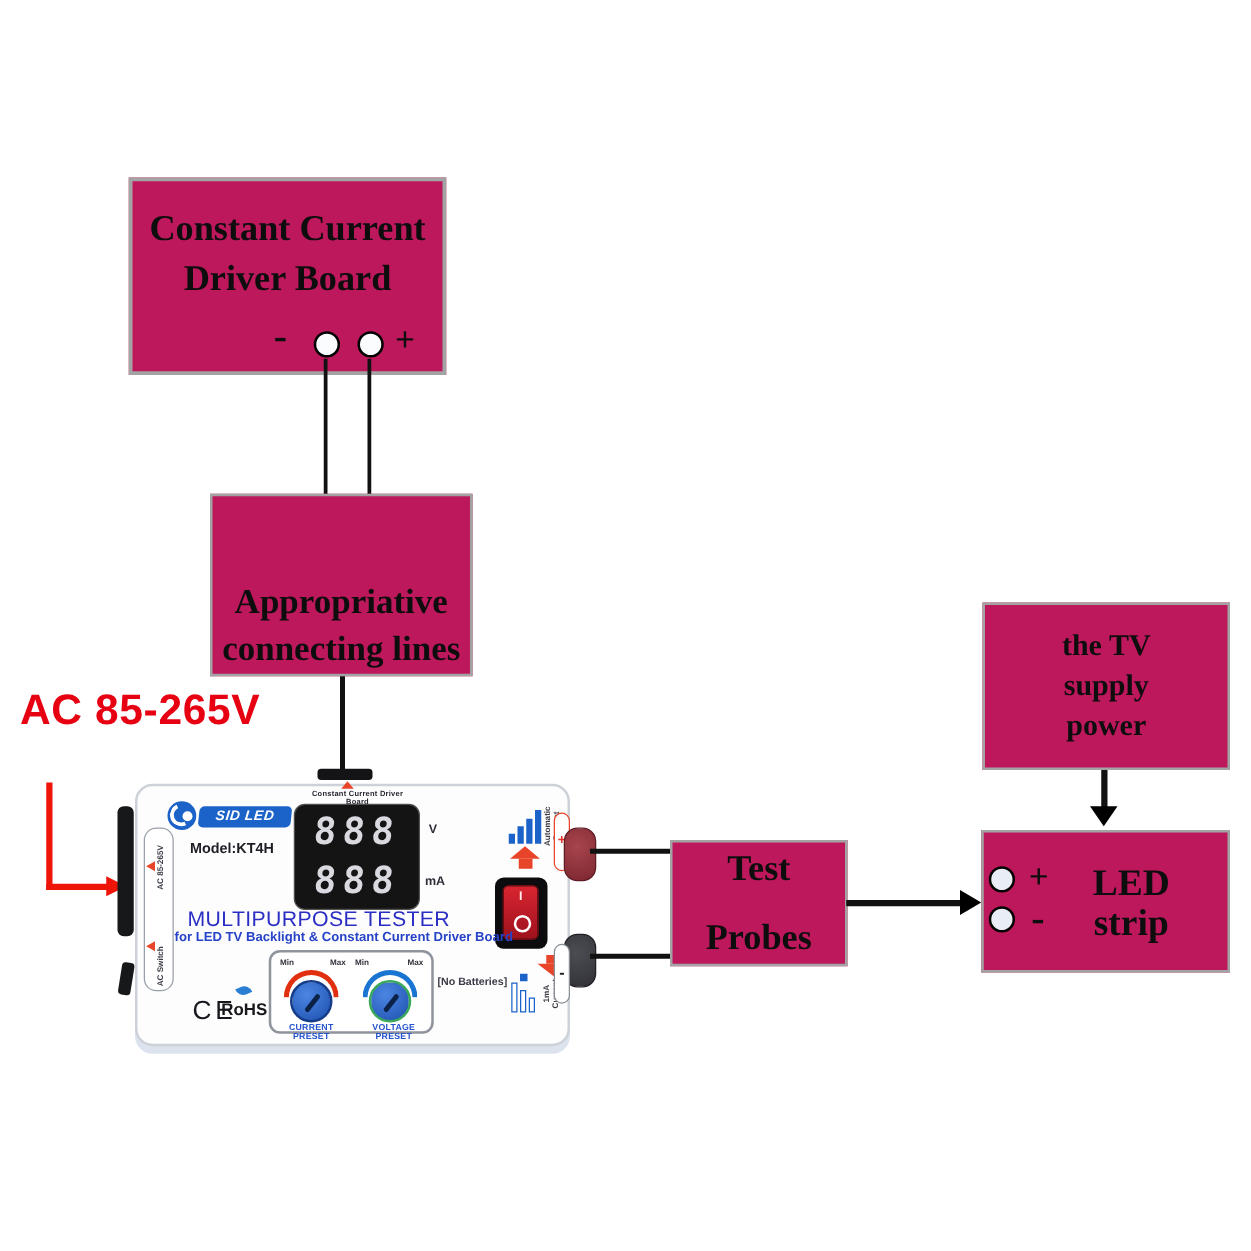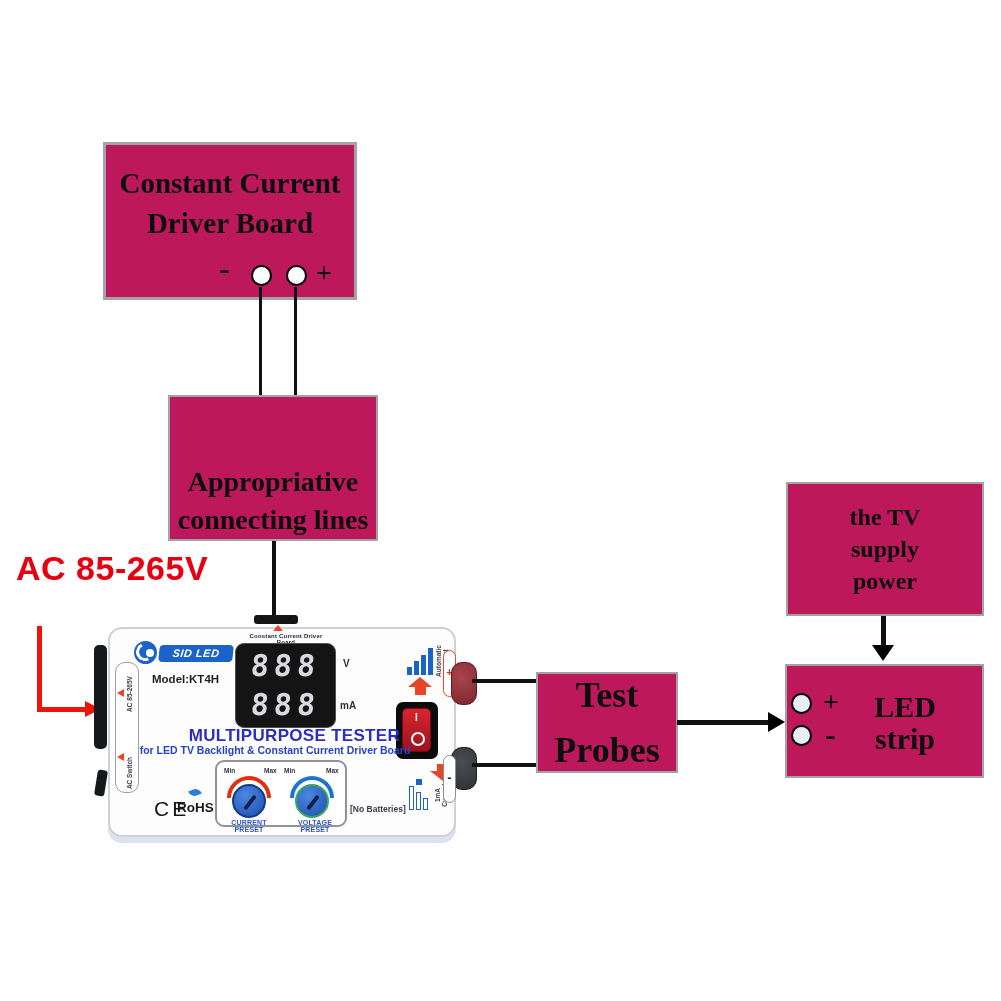--- a/index.html
+++ b/index.html
@@ -59,29 +59,29 @@
   .minmax{position:absolute;font-size:6.5px;font-weight:bold;color:#33333d;}
   .arc-half{position:absolute;width:44px;height:22px;border-style:solid;border-width:4.5px;
             border-bottom:none;border-radius:44px 44px 0 0;box-sizing:border-box;}
   .knob{position:absolute;width:34px;height:34px;border-radius:50%;box-sizing:border-box;
         background:radial-gradient(circle at 38% 32%,#4c86e2,#1d4fae);border:2px solid #153c88;}
   .knob .ptr{position:absolute;left:14px;top:8px;width:4px;height:17px;background:#0b2148;
              border-radius:2px;transform:rotate(38deg);}
   .knob.green{border:2.5px solid #3aa85a;}
   .preset{position:absolute;font-size:7px;font-weight:bold;color:#2553cc;letter-spacing:0.2px;}
   .tiny-label{position:absolute;font-size:6px;font-weight:bold;color:#26262e;letter-spacing:0.2px;}
-  .dev-title{position:absolute;left:150px;top:726px;width:250px;text-align:right;
-             font-size:17px;font-weight:bold;color:#2b2ec2;letter-spacing:0.3px;}
+  .dev-title{position:absolute;left:150px;top:726px;width:250px;text-align:left;
+             font-size:17px;font-weight:normal;color:#2b2ec2;letter-spacing:0.3px;}
   .dev-sub{position:absolute;left:120px;top:744px;width:310px;text-align:center;
            font-size:10.5px;font-weight:bold;color:#2743c8;}
   .ce{position:absolute;left:142px;top:797px;font-size:21px;font-weight:normal;color:#17171d;letter-spacing:3px;margin-left:12px;}
   .rohs{position:absolute;left:177px;top:800px;font-size:13.5px;font-weight:bold;color:#17171d;}
   .leaf{position:absolute;left:189px;top:789px;width:12px;height:7px;background:#2a7fd4;
         border-radius:0 8px 0 8px;transform:rotate(-22deg);}
-  .nobatt{position:absolute;left:350px;top:804px;font-size:8.5px;font-weight:bold;color:#3a3a46;text-align:right;}
+  .nobatt{position:absolute;left:350px;top:780px;font-size:8.5px;font-weight:bold;color:#3a3a46;text-align:right;}
 </style>
 </head>
 <body>
 
 <div id="canvas">
 
   <div class="dbox" style="left:103px;top:142px;width:254px;height:158px;font-size:29px;line-height:40px;padding-top:18px;">
     <span class="bline">Constant Current</span>
     <span class="bline">Driver Board</span>
   </div>
@@ -204,21 +204,21 @@
       <div class="ptr"></div>
     </div>
   <div class="preset" style="left:218px;top:819px;width:62px;text-align:center;">CURRENT PRESET</div>
   <div class="preset" style="left:284px;top:819px;width:62px;text-align:center;">VOLTAGE PRESET</div>
 
   <div class="ce">CE</div>
   <div class="leaf"></div>
   <div class="rohs">RoHS</div>
   <div class="nobatt">[No Batteries]</div>
 
-  <div class="dbox" style="left:536px;top:672px;width:142px;height:101px;border-width:2.5px;font-size:36px;line-height:37px;display:flex;flex-direction:column;justify-content:center;gap:18px;">
+  <div class="dbox" style="left:536px;top:672px;width:142px;height:101px;border-width:2.5px;font-size:29px;line-height:37px;display:flex;flex-direction:column;justify-content:center;gap:18px;">
     <span class="bline">Test</span>
     <span class="bline">Probes</span>
   </div>
 
   <div>
     <div class="wire" style="left:677px;top:720px;width:94px;height:4.5px;"></div>
     <div class="tri" style="left:768px;top:712px;border-left:17px solid #000;border-top:10px solid transparent;border-bottom:10px solid transparent;"></div>
   </div>
 
   <div class="dbox" style="left:786px;top:482px;width:198px;height:134px;border-width:2.5px;font-size:24px;line-height:32px;display:flex;flex-direction:column;justify-content:center;">

